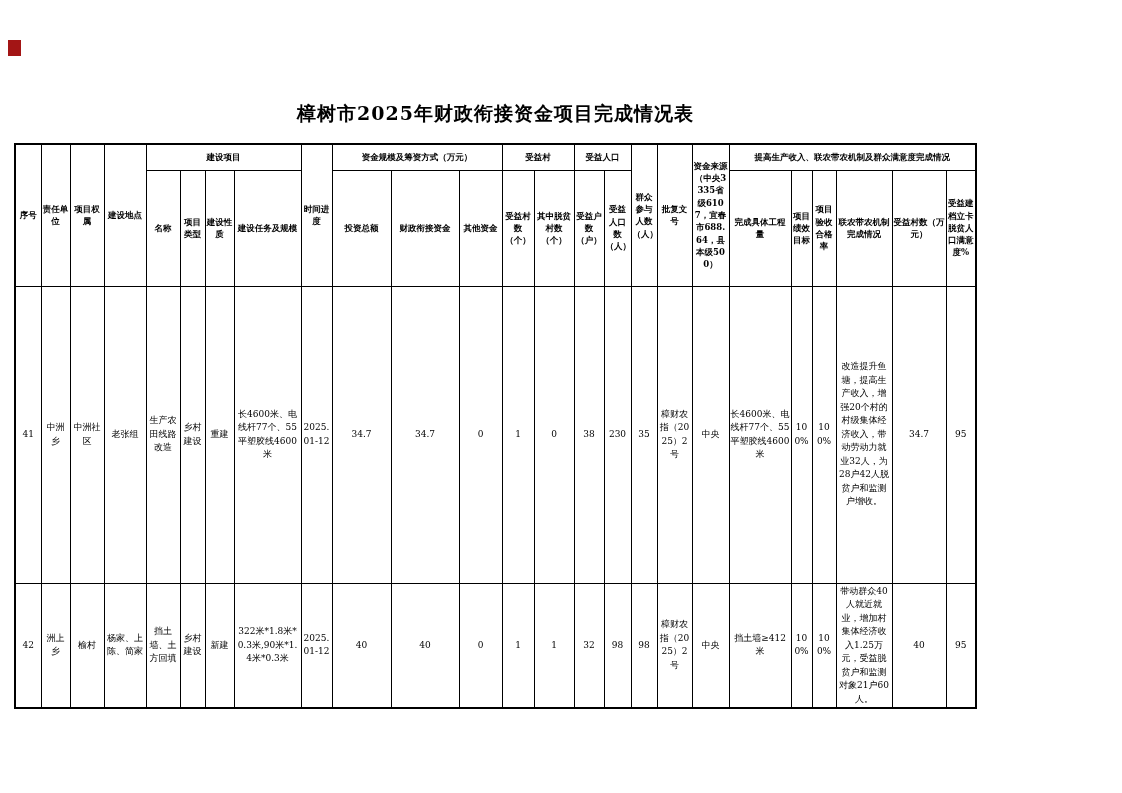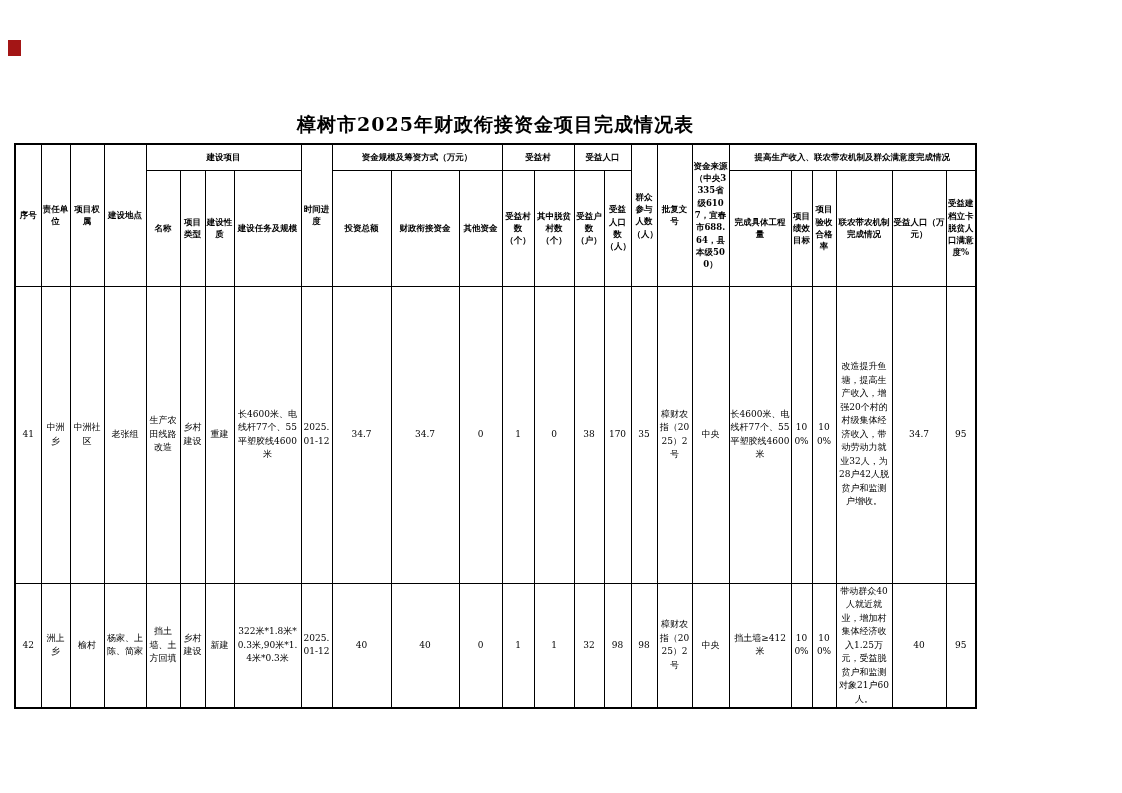--- a/index.html
+++ b/index.html
@@ -9,21 +9,21 @@
     font-family:"DejaVu Serif","Liberation Serif",serif;
     color:#000;
   }
   .page-marker {
     position:absolute; left:8px; top:40px;
     width:13px; height:16px; background:#a31515;
   }
   .doc-title {
     position:absolute; top:101px; left:14px; width:963px;
     text-align:center; font-size:19px; font-weight:bold;
-    letter-spacing:1px; white-space:nowrap;margin-top:11px;
+    letter-spacing:1px; white-space:nowrap;
   }
   table.report {
     position:absolute; left:14px; top:143px; width:963px;
     border-collapse:collapse; table-layout:fixed;
     border:2px solid #000;
   }
   .report th, .report td {
     border:1px solid #000;
     padding:1px 1px;
     text-align:center; vertical-align:middle;
@@ -96,42 +96,42 @@
       <th>财政衔接资金</th>
       <th>其他资金</th>
       <th>受益村数（个）</th>
       <th>其中脱贫村数（个）</th>
       <th>受益户数（户）</th>
       <th>受益人口数（人）</th>
       <th>完成具体工程量</th>
       <th>项目绩效目标</th>
       <th>项目验收合格率</th>
       <th>联农带农机制完成情况</th>
-      <th>受益人口（万元）</th>
+      <th>受益村数（万元）</th>
       <th>受益建档立卡脱贫人口满意度%</th>
     </tr>
   </thead>
   <tbody>
     <tr class="row-41">
       <td>41</td>
       <td>中洲乡</td>
       <td>中洲社区</td>
       <td>老张组</td>
       <td>生产农田线路改造</td>
       <td>乡村建设</td>
       <td>重建</td>
       <td>长4600米、电线杆77个、55平塑胶线4600米</td>
       <td>2025.01-12</td>
       <td>34.7</td>
       <td>34.7</td>
       <td>0</td>
       <td>1</td>
       <td>0</td>
       <td>38</td>
-      <td>170</td>
+      <td>230</td>
       <td>35</td>
       <td>樟财农指（2025）2号</td>
       <td>中央</td>
       <td>长4600米、电线杆77个、55平塑胶线4600米</td>
       <td>100%</td>
       <td>100%</td>
       <td>改造提升鱼塘，提高生产收入，增强20个村的村级集体经济收入，带动劳动力就业32人，为28户42人脱贫户和监测户增收。</td>
       <td>34.7</td>
       <td>95</td>
     </tr>

